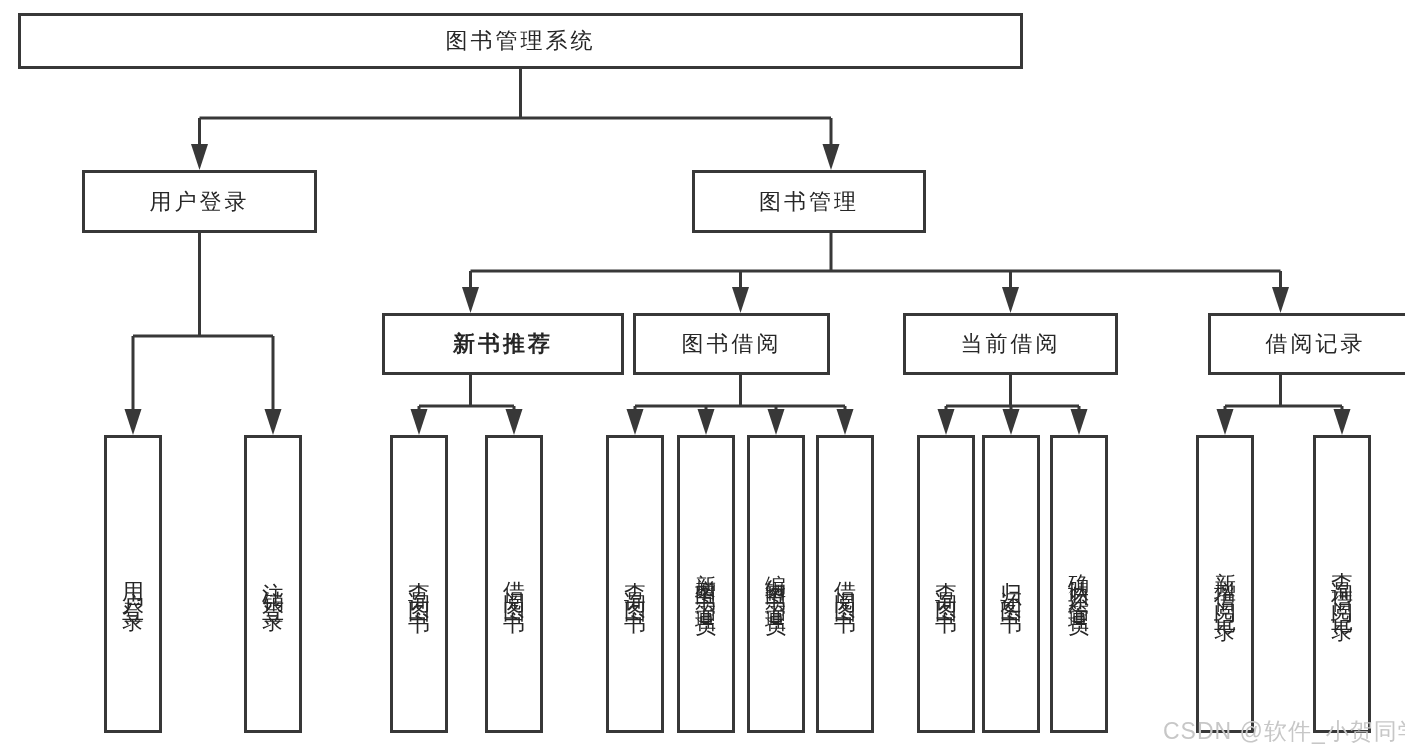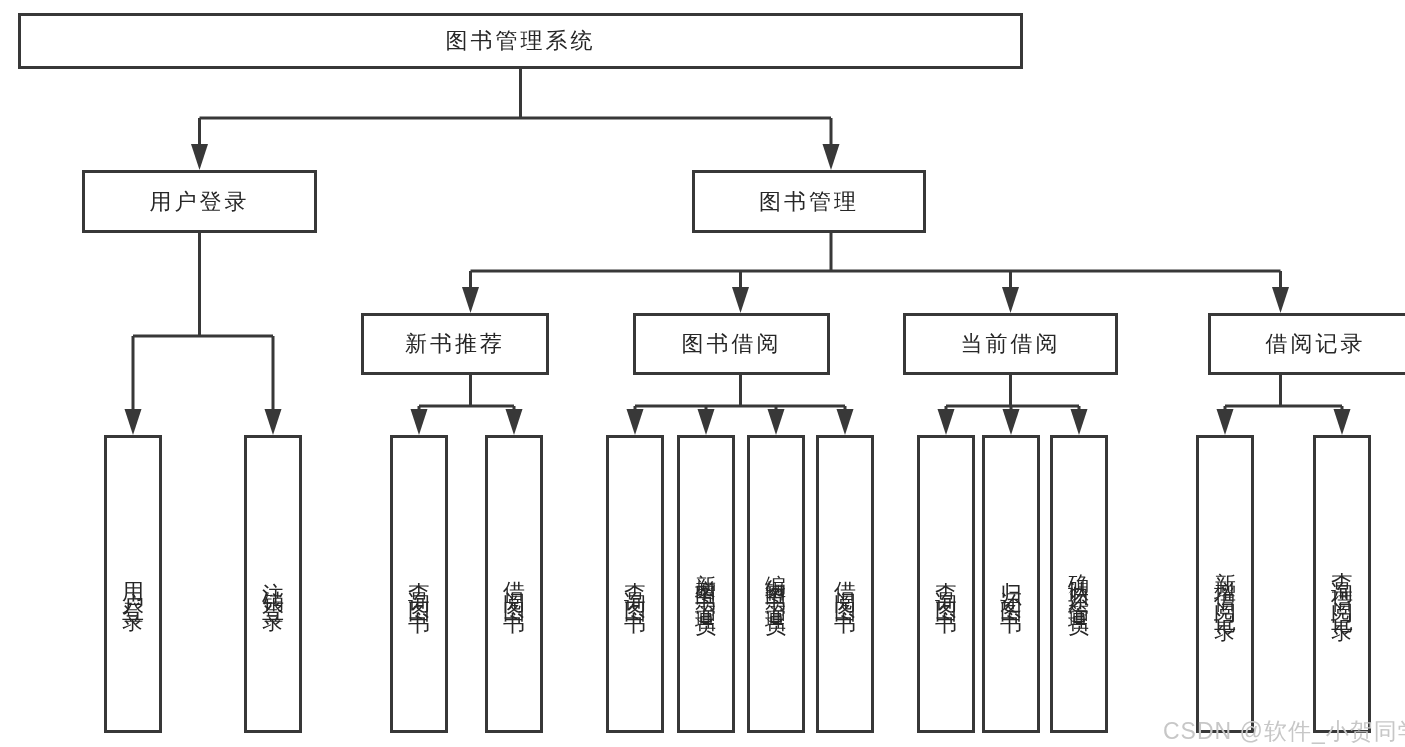--- a/index.html
+++ b/index.html
@@ -29,21 +29,21 @@
     font-size:22px;
     letter-spacing:10px;
     line-height:1;
   }
   .v.tight .label{font-size:21px;letter-spacing:6px;}
 
   
   #b-root   {left:18px;  top:13px;  width:1005px;height:56px;}
   #b-login  {left:82px;  top:170px; width:235px; height:63px;}
   #b-mgmt   {left:692px; top:170px; width:234px; height:63px;}
-  #b-l3-1   {left:361px; top:313px; width:188px; height:62px;}
+  #b-l3-1   {left:382px; top:313px; width:242px; height:62px;font-weight:bold;}
   #b-l3-2   {left:633px; top:313px; width:197px; height:62px;}
   #b-l3-3   {left:903px; top:313px; width:215px; height:62px;text-align:right;}
   #b-l3-4   {left:1208px;top:313px; width:215px; height:62px;}
   .leaf     {top:435px;  width:58px; height:298px;}
   #f-a{left:104px;} #f-b{left:244px;}
   #f-c{left:390px;} #f-d{left:485px;}
   #f-e{left:606px;} #f-f{left:677px;} #f-g{left:747px;} #f-h{left:816px;}
   #f-i{left:917px;} #f-j{left:982px;} #f-k{left:1050px;}
   #f-l{left:1196px;}#f-m{left:1313px;}
 

